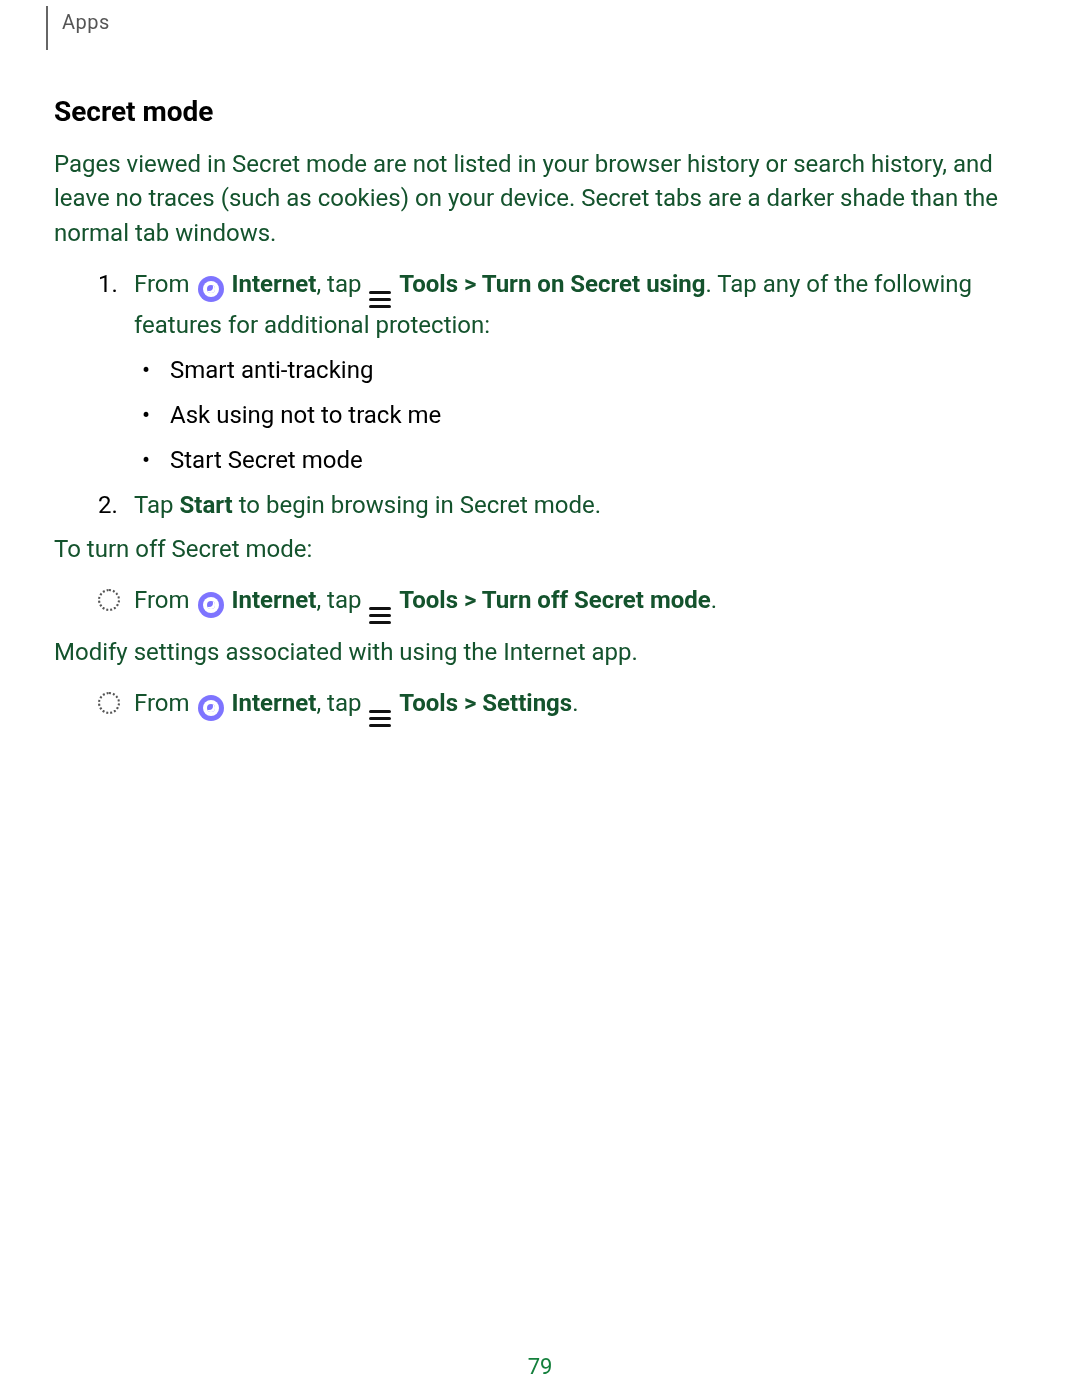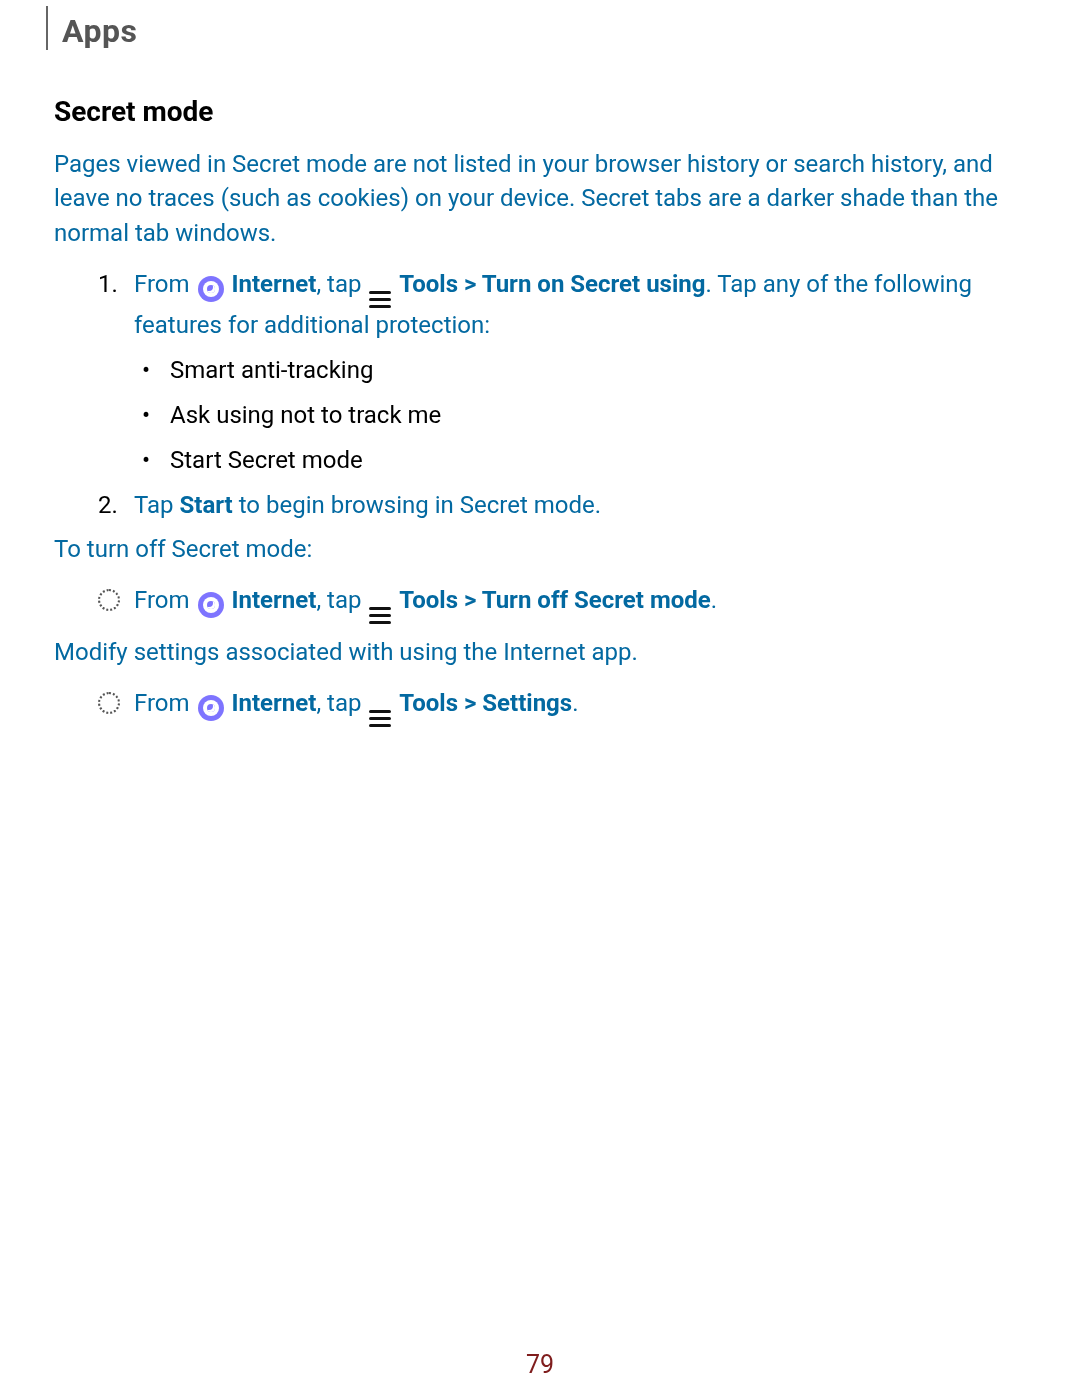--- a/index.html
+++ b/index.html
@@ -29,34 +29,34 @@
     left: -8px;
     top: -2px;
     width: 2px;
     height: 44px;
     background: #666;
   }
   .header-title {
     position: absolute;
     left: 8px;
     top: 0;
-    font-size: 32px;
+    font-size: 20px;
     color: #555;
     letter-spacing: 0.5px;
-    font-weight: 700;
+    font-weight: 400;
   }
   h2 {
     font-size: 28px;
     font-weight: 700;
     margin: 30px 0 14px 0;
     color: #000;
   }
   .content p {
     margin: 0 0 16px 0;
-    color: #0369a1;
+    color: #14532d;
   }
   .bold { font-weight: 700; }
   .step-row, .bullet-row, .circle-row {
     display: flex;
     align-items: flex-start;
     margin-bottom: 10px;
   }
   .step-row { margin-left: 44px; }
   .circle-row { margin-left: 44px; }
   .bullet-row { margin-left: 88px; }
@@ -124,22 +124,22 @@
     border: 2px dotted #555;
     border-radius: 50%;
     vertical-align: -2px;
     margin-top: 6px;
   }
   .page-number {
     position: absolute;
     left: 0; right: 0;
     bottom: 22px;
     text-align: center;
-    font-size: 25px;
-    color: #7f1d1d;
+    font-size: 22px;
+    color: #15803d;
   }
 </style>
 </head>
 <body>
 
 <div class="page">
 
   <div class="header">
     <div class="header-rule"></div>
     <div class="header-title">Apps</div>

